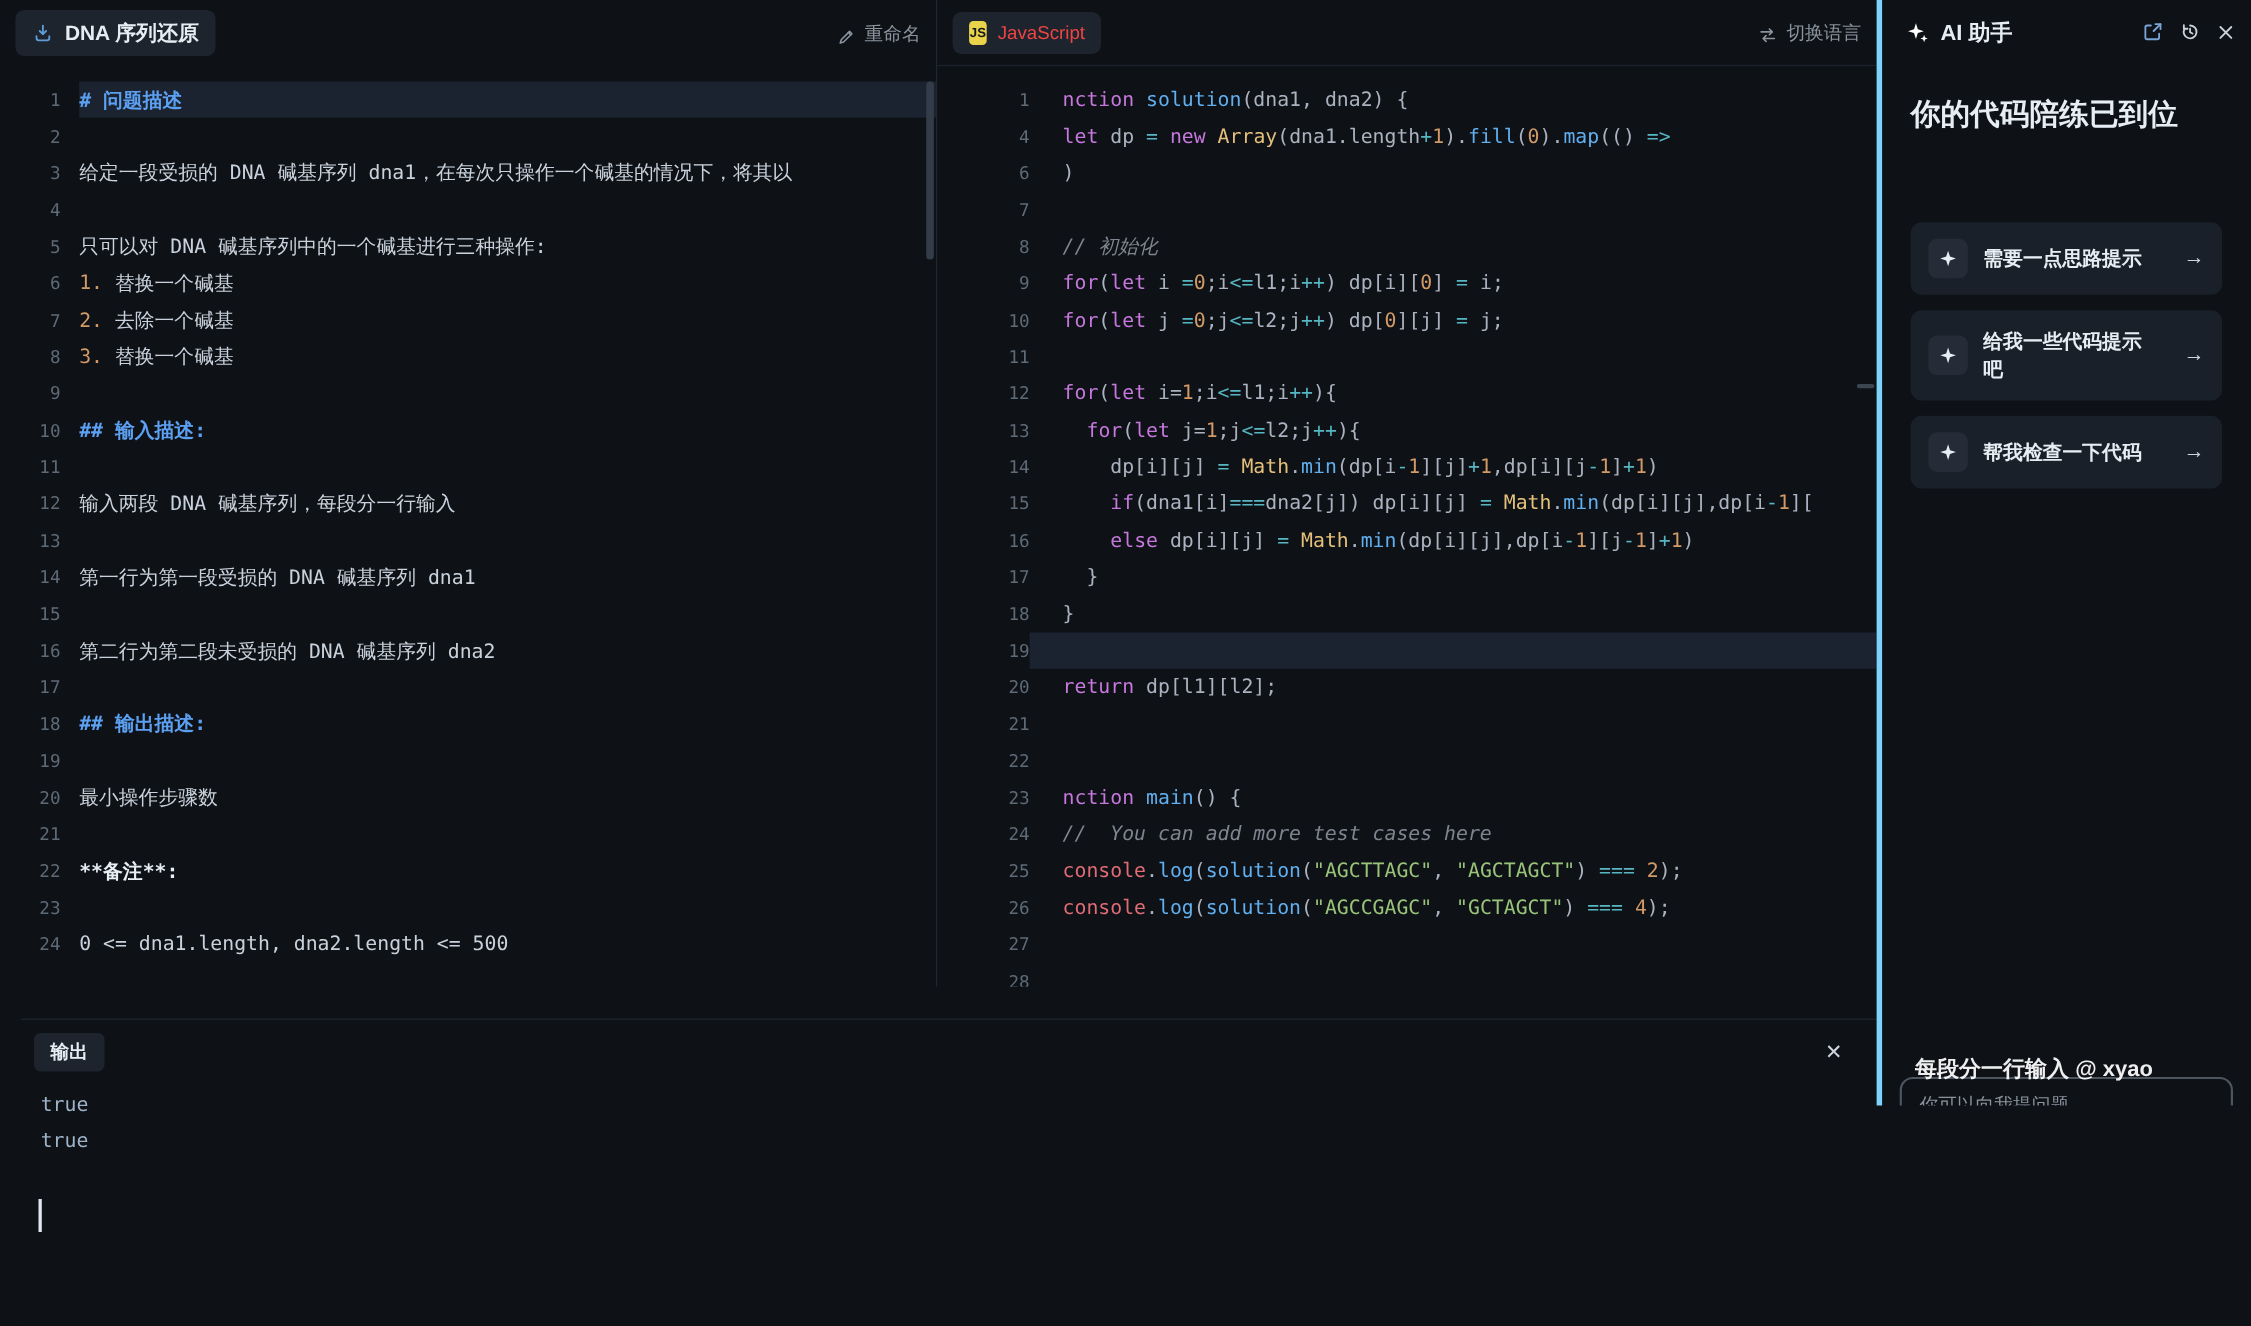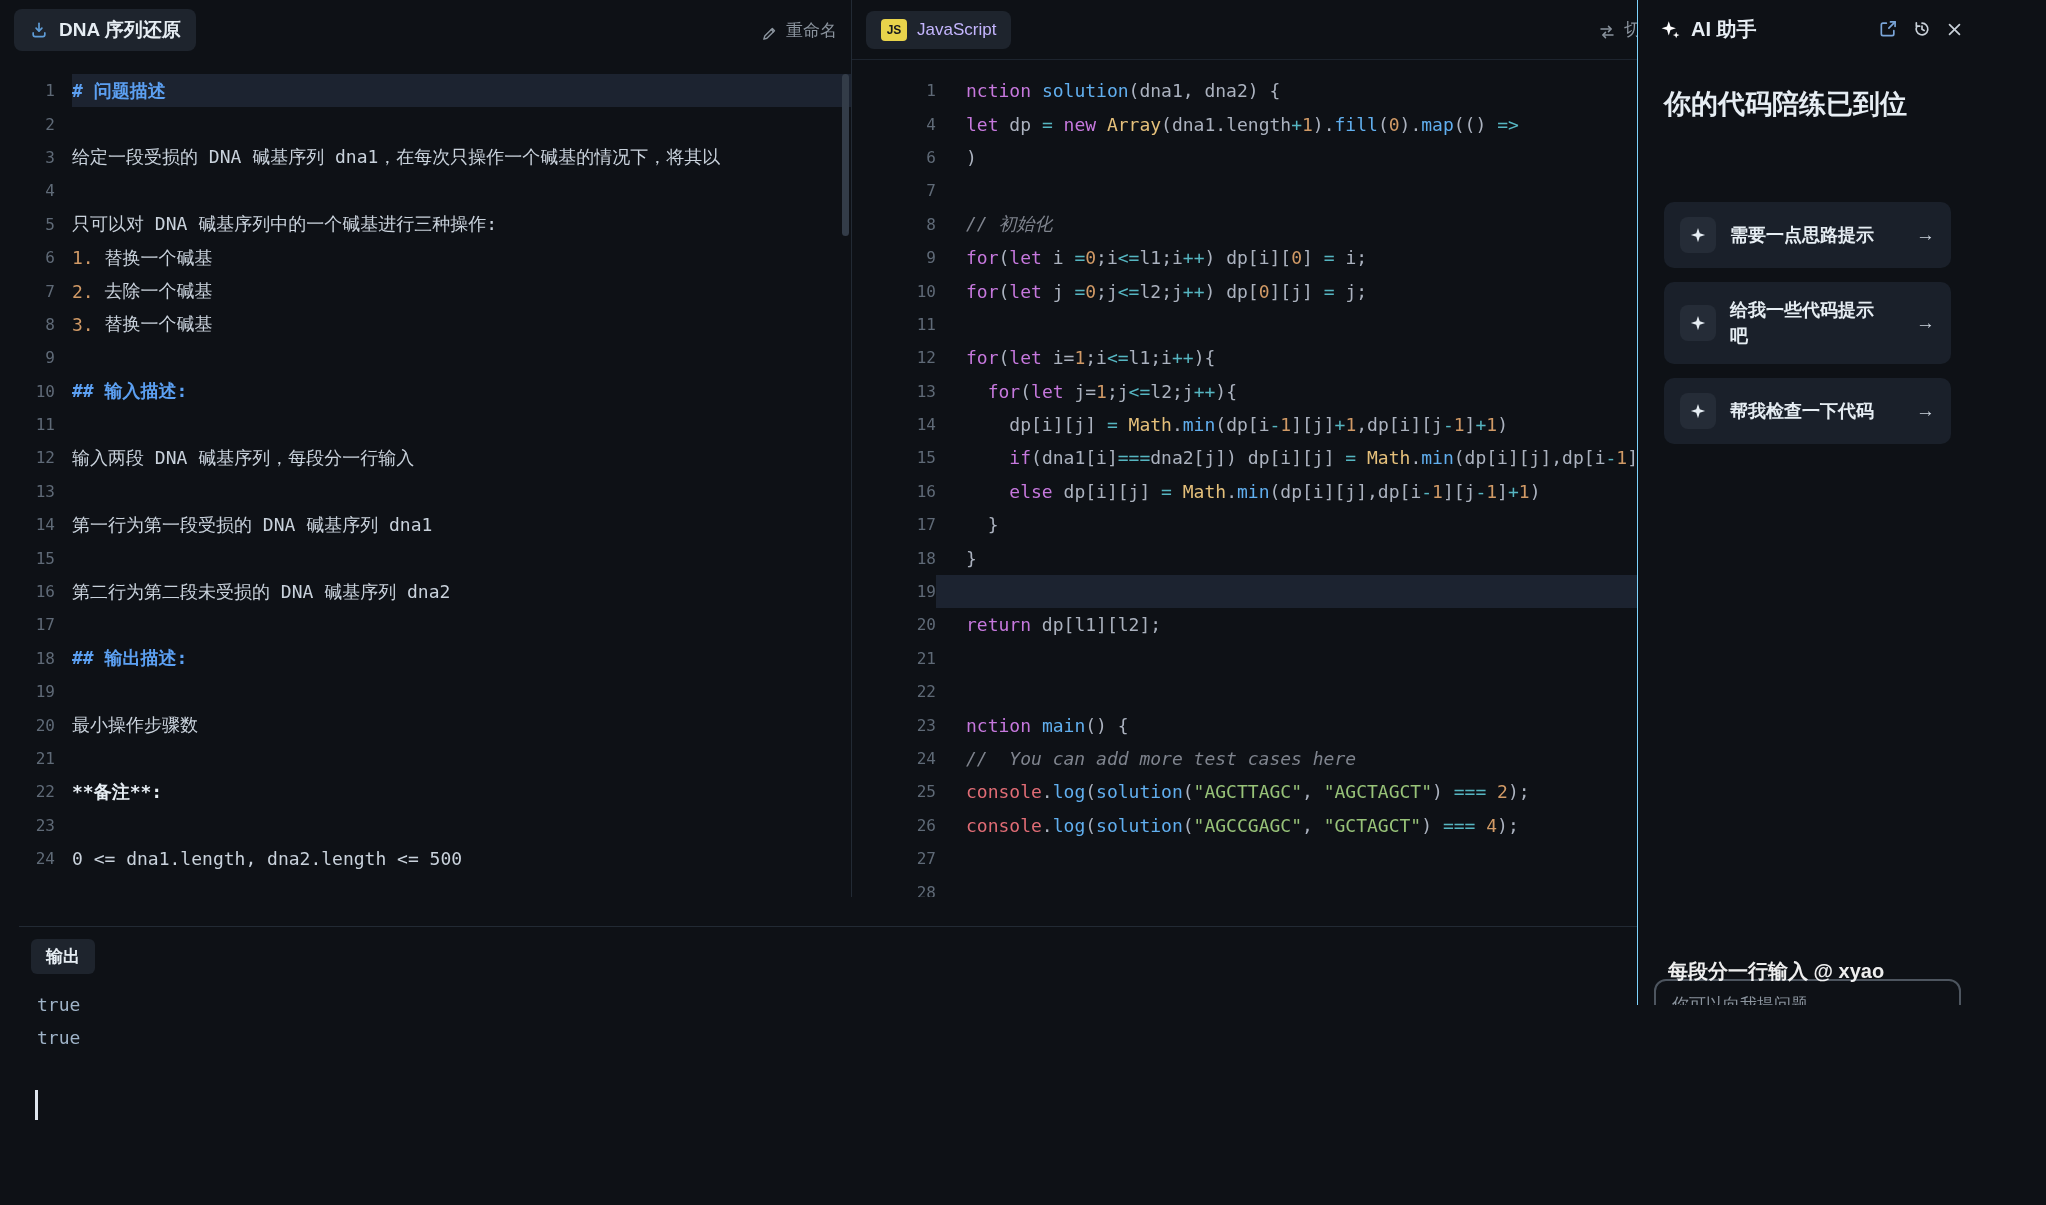--- a/index.html
+++ b/index.html
@@ -4,35 +4,35 @@
 <style>
   * { margin:0; padding:0; box-sizing:border-box; }
   html,body { width:2046px; height:1205px; background:#0e1116; overflow:hidden;
     font-family:"Liberation Sans",sans-serif; }
   .app { position:relative; width:2046px; height:1205px; color:#e6edf3; }
 
   .panel { position:absolute; background:#0e1116; overflow:hidden; }
   #problem-panel { left:0; top:0; width:851px; height:897px; }
   #editor-panel  { left:851px; top:0; width:855px; height:897px; border-left:1px solid #222a34; }
   #output-panel  { left:0; top:926px; width:1706px; height:308px; border-top:1px solid #222a34;margin-left:19px; }
-  #ai-panel      { left:1637px; top:0; width:340px; height:1005px; border-left:1px solid #7dd3fc; }
+  #ai-panel      { left:1706px; top:0; width:340px; height:1005px; border-left:5px solid #7dd3fc; }
 
   .phead { height:60px; display:flex; align-items:center; justify-content:space-between; padding:0 14px; }
   #editor-panel .phead { border-bottom:1px solid #1d242e; }
 
   .chip { display:flex; align-items:center; gap:10px; background:#1e242d; border-radius:8px;
     padding:8px 15px; cursor:pointer; border:none; color:#e6edf3; font-family:inherit; }
   .chip-title { font-size:19px; font-weight:bold; }
   .ghost-btn { display:flex; align-items:flex-end; gap:8px; background:none; border:none;
     color:#8b949e; font-size:17px; font-family:inherit; cursor:pointer; }
 
-  .js-badge { width:26px; height:22px; border-radius:4px; background:#e8d34b; color:#15181d;
+  .js-badge { width:16px; height:22px; border-radius:4px; background:#e8d34b; color:#15181d;
     font-weight:bold; font-size:12px; display:flex; align-items:center; justify-content:center;
     font-family:"Liberation Sans",sans-serif; }
-  .lang-label { font-size:17px; color:#c4b5fd; }
+  .lang-label { font-size:17px; color:#ef4444; }
 
   .ed-lines { padding-top:14px; font-family:"DejaVu Sans Mono",monospace; font-size:18px; }
   .ed-row { display:flex; height:33.4px; align-items:center; }
   .gutter { flex:none; text-align:right; color:#5f6a77; font-size:16px; }
   #problem-panel .gutter { width:72px; padding-right:17px; }
   #editor-panel  .gutter { width:84px; }
   .rtext { flex:1; height:100%; display:flex; align-items:center; white-space:pre;
     overflow:hidden; color:#c9d2dc; }
   #problem-panel .rtext { }
   #editor-panel  .rtext { padding-left:30px; color:#abb2bf; }

